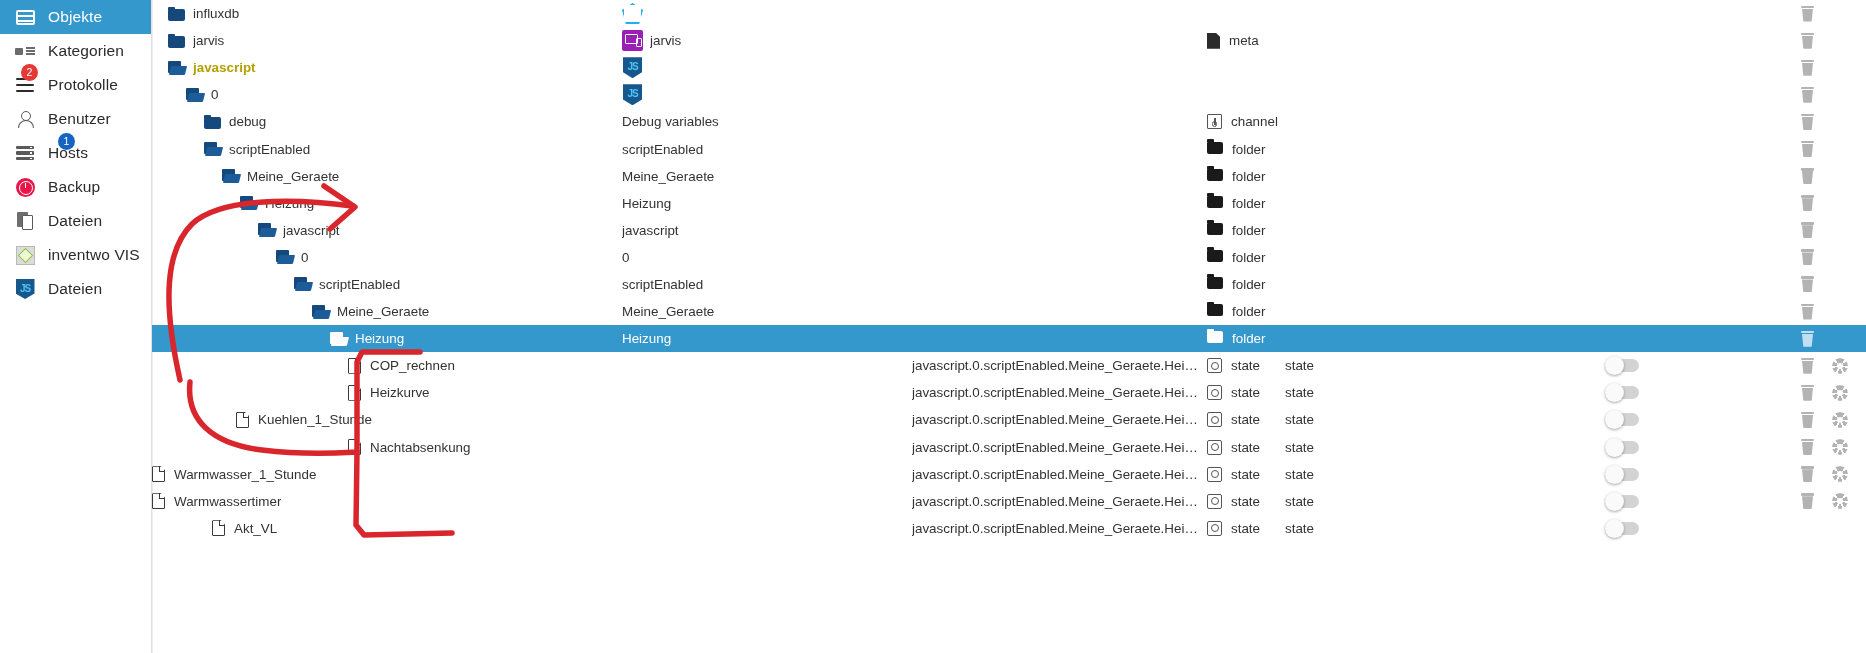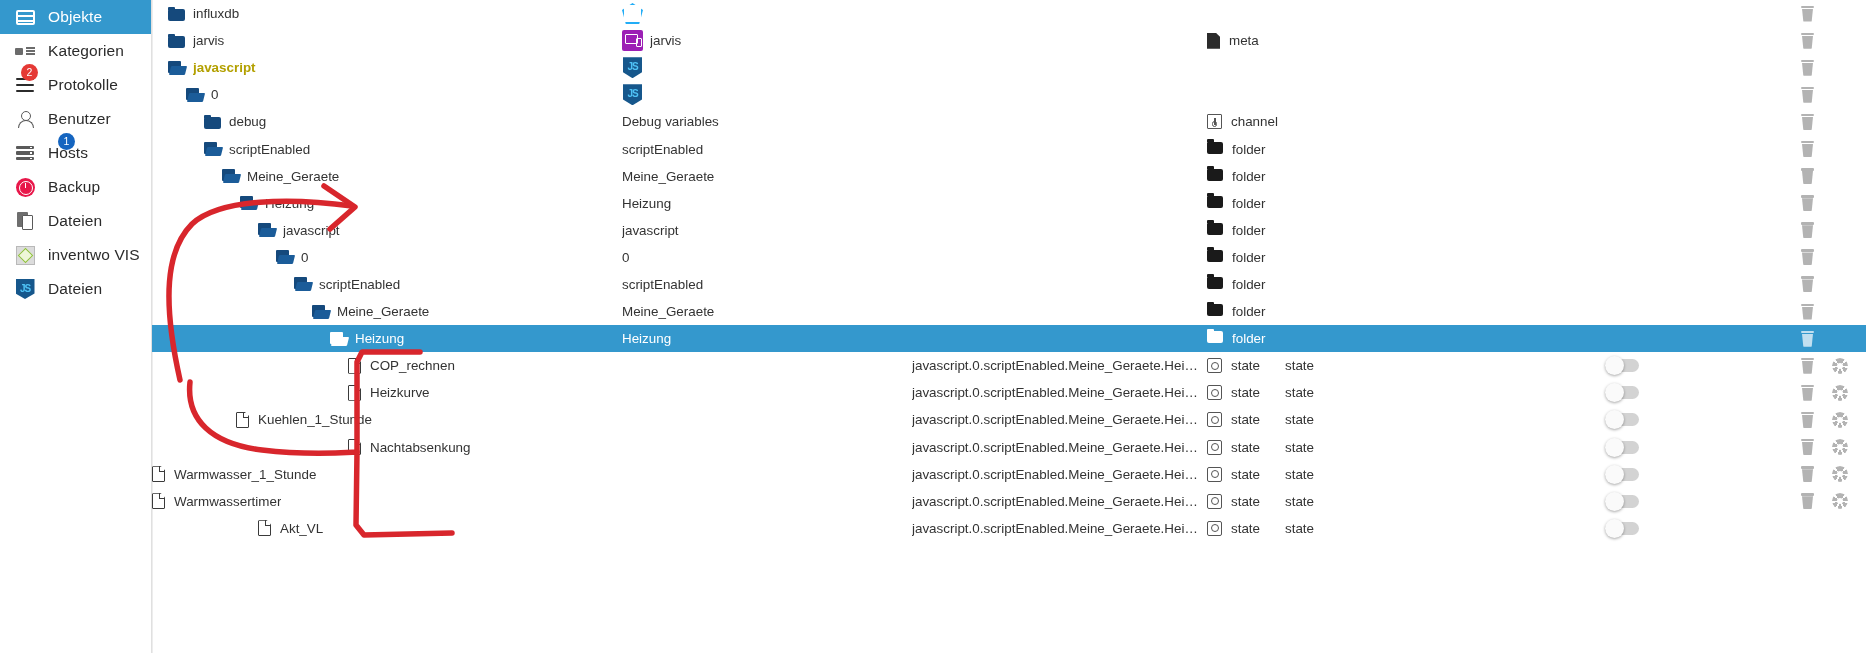--- a/index.html
+++ b/index.html
@@ -724,21 +724,21 @@
      <div class="c-role">state</div>
      <div class="c-toggle">
         <span class="sw"></span>
      </div>
      <div class="c-act">
         <span class="trash"></span>
         <span class="gear"></span>
      </div>
         </div>
         <div class="row">
-          <div class="c-name" style="padding-left:106px">
+          <div class="c-name" style="padding-left:60px">
         <span class="file-ico"></span>
             <span class="nm">Akt_VL</span>
      </div>
      <div class="c-title">
 
         <span class="nm"></span>
      </div>
      <div class="c-id">javascript.0.scriptEnabled.Meine_Geraete.Heizung.Ak…</div>
      <div class="c-type">
         <span class="t-state"></span>

